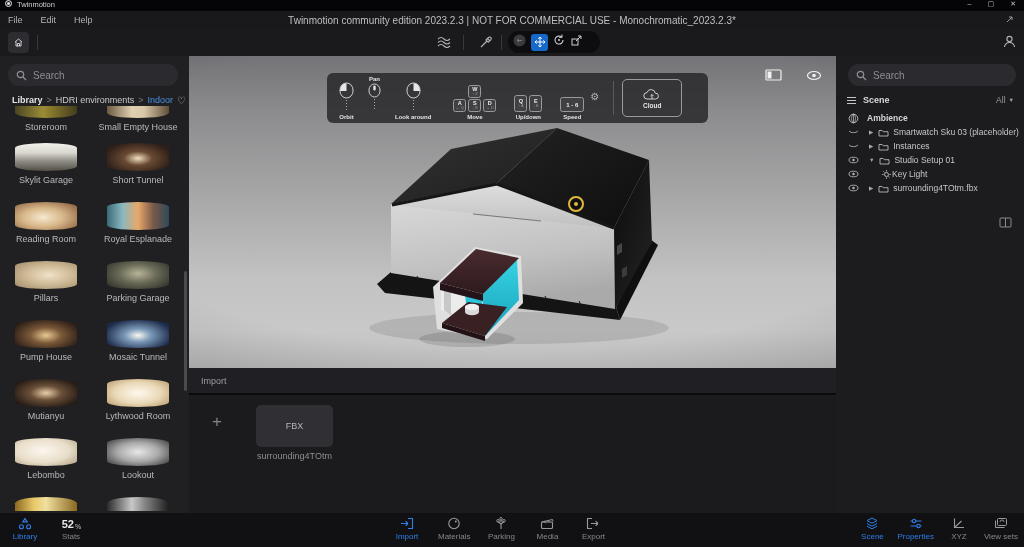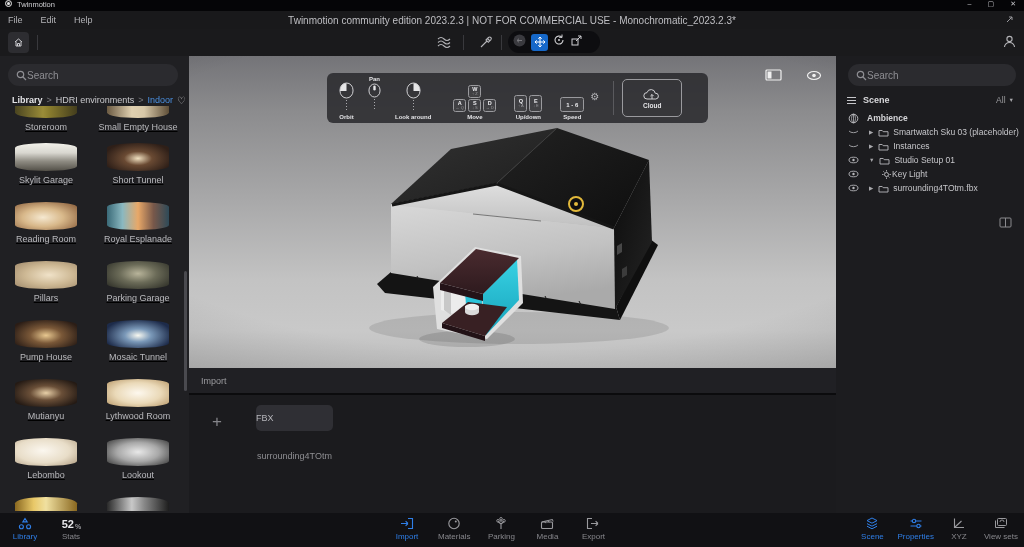--- a/index.html
+++ b/index.html
@@ -29,32 +29,32 @@
     display:flex; align-items:center; justify-content:center; }
   .tb-div { position:absolute; top:6px; width:1px; height:15px; background:#39393d; }
   .tb-ic { position:absolute; top:5px; }
   .tool-pill { position:absolute; left:508px; top:2px; width:92px; height:22px; background:#0d0d10; border-radius:11px;
     display:flex; align-items:center; padding:0 4px; gap:4px; }
   .move-btn { width:17px; height:17px; background:#1668c9; border-radius:3px; display:flex; align-items:center; justify-content:center; }
 
   
   .left-panel { position:absolute; left:0; top:56px; width:189px; height:457px; background:#202023; overflow:hidden; }
   .search-pill { position:absolute; left:8px; top:8px; width:170px; height:22px; background:#2b2b2f; border-radius:11px;
-    display:flex; align-items:center; padding:0 8px; }
+    display:flex; align-items:center; padding:0 8px; gap:6px; }
   .search-pill input { background:transparent; border:none; outline:none; color:#c9c9cd; font-size:10px; width:120px;
     font-family:"Liberation Sans", sans-serif; }
   .search-pill input::placeholder { color:#8e8e93; }
   .crumb-row { position:absolute; left:8px; top:37px; width:173px; height:14px; display:flex; align-items:center;
     font-size:9px; color:#c9c9cd; gap:4px; white-space:nowrap; }
   .crumb-root { font-weight:bold; color:#e2e2e5; }
   .crumb-sep { color:#7c7c80; }
   .crumb-leaf { color:#4a90e2; }
   .heart { margin-left:auto; color:#c0c0c4; font-size:10px; }
   .lib-grid { position:absolute; left:0; top:50px; width:185px; }
-  .lib-row { display:flex;text-decoration:underline; }
+  .lib-row { display:flex; }
   .lib-cell { width:92px; display:flex; flex-direction:column; align-items:center; }
   .thumb { width:62px; height:28px; border-radius:50% / 18%; }
   .thumb.partial-top { height:12px; border-radius:0 0 50% 50% / 0 0 45% 45%; }
   .thumb.partial-bottom { height:14px; border-radius:50% 50% 0 0 / 45% 45% 0 0; }
   .thumb-label { font-size:9px; color:#b8b8bc; margin-top:4px; height:11px; white-space:nowrap; }
   .row-gap { height:16px; }
   .lib-scrollbar { position:absolute; right:2px; top:215px; width:3px; height:120px; background:#4a4a4f; border-radius:2px; }
 
   
   .viewport { position:absolute; left:189px; top:56px; width:647px; height:312px;
@@ -82,22 +82,22 @@
   .cloud-btn { width:60px; height:38px; border:1px solid #9a9a9e; border-radius:5px; display:flex; flex-direction:column;
     align-items:center; justify-content:center; gap:1px; }
   .cloud-btn .ctrl-label { margin-top:0; font-size:6.5px; }
 
   
   .dock { position:absolute; left:189px; top:368px; width:647px; height:145px; background:#1b1b1e; }
   .dock-header { height:27px; background:#202024; border-bottom:2px solid #0b0b0d; display:flex; align-items:center; }
   .dock-tab { font-size:9px; color:#9c9ca0; padding-left:12px; }
   .dock-plus { position:absolute; left:19px; top:45px; width:18px; height:18px; color:#85858a; font-size:17px;
     font-weight:300; display:flex; align-items:center; justify-content:center; }
-  .fbx-card { position:absolute; left:67px; top:37px; width:77px; height:26px; background:#2f2f34; border-radius:5px;
-    display:flex; align-items:center; justify-content:flex-start; font-size:9px; color:#b5b5ba; }
+  .fbx-card { position:absolute; left:67px; top:37px; width:77px; height:42px; background:#2f2f34; border-radius:5px;
+    display:flex; align-items:center; justify-content:center; font-size:9px; color:#b5b5ba; }
   .fbx-caption { position:absolute; left:47px; top:83px; width:117px; text-align:center; font-size:9px; color:#8e8e92; }
 
   
   .right-panel { position:absolute; left:836px; top:56px; width:188px; height:457px; background:#1c1c1f; }
   .scene-header { position:absolute; left:0; top:36px; width:188px; height:16px; display:flex; align-items:center; }
   .scene-title { font-size:9px; font-weight:bold; color:#d8d8db; margin-left:6px; }
   .scene-filter { margin-left:auto; margin-right:10px; font-size:8.5px; color:#9a9a9e; display:flex; align-items:center; gap:3px; }
   .tree { position:absolute; left:0; top:55px; width:220px; }
   .tree-row { position:relative; height:14px; display:flex; align-items:center; font-size:8.5px; color:#c6c6ca; }
   .vis-col { position:absolute; left:10px; width:14px; display:flex; justify-content:center; }

